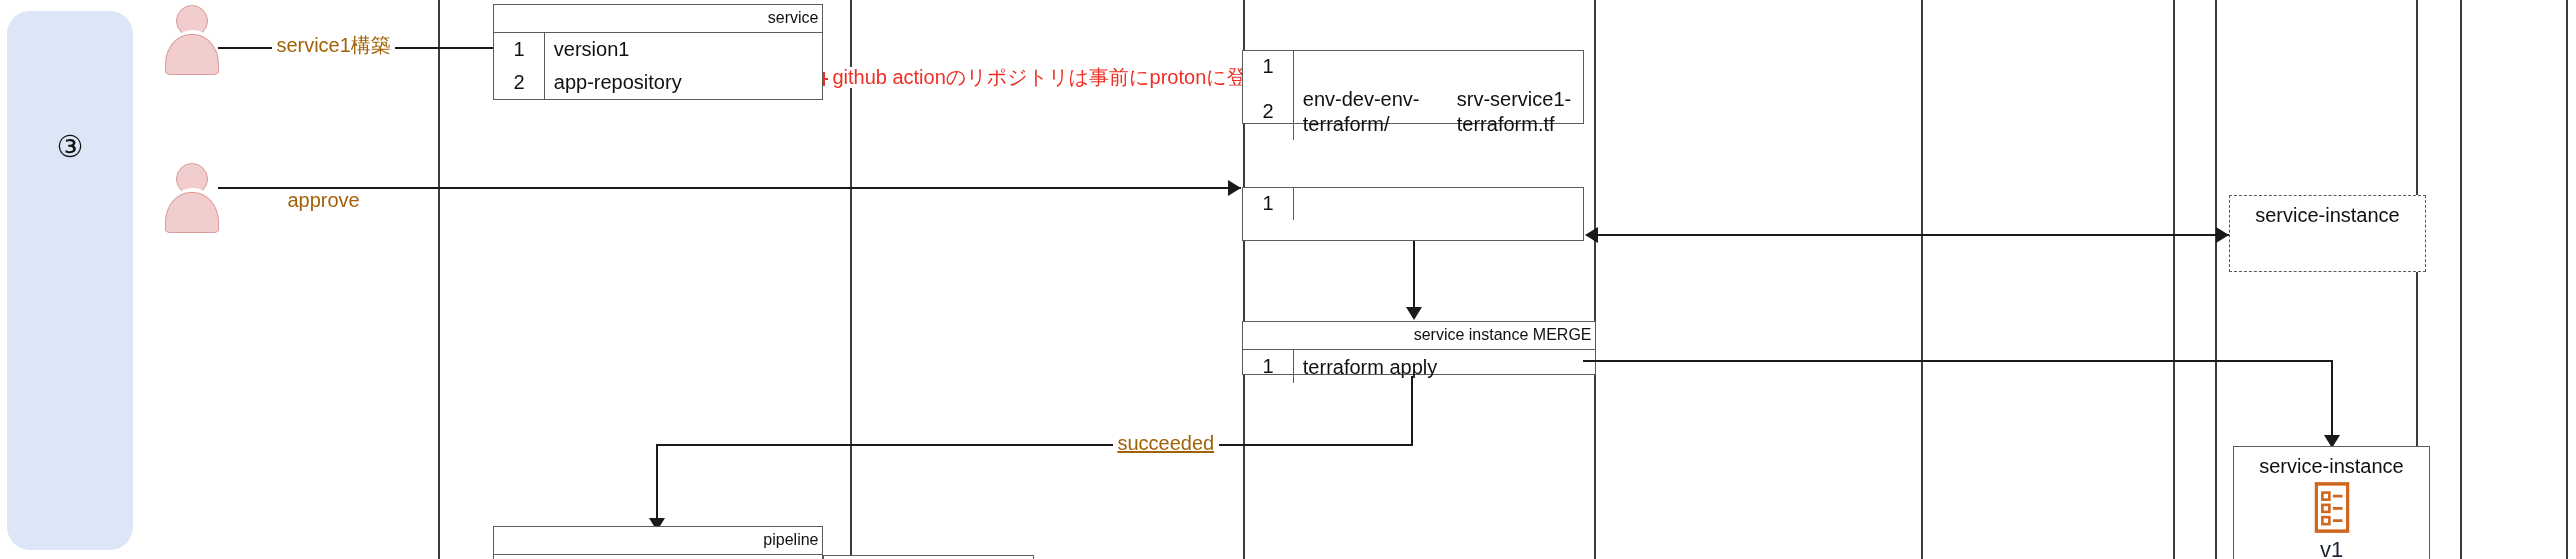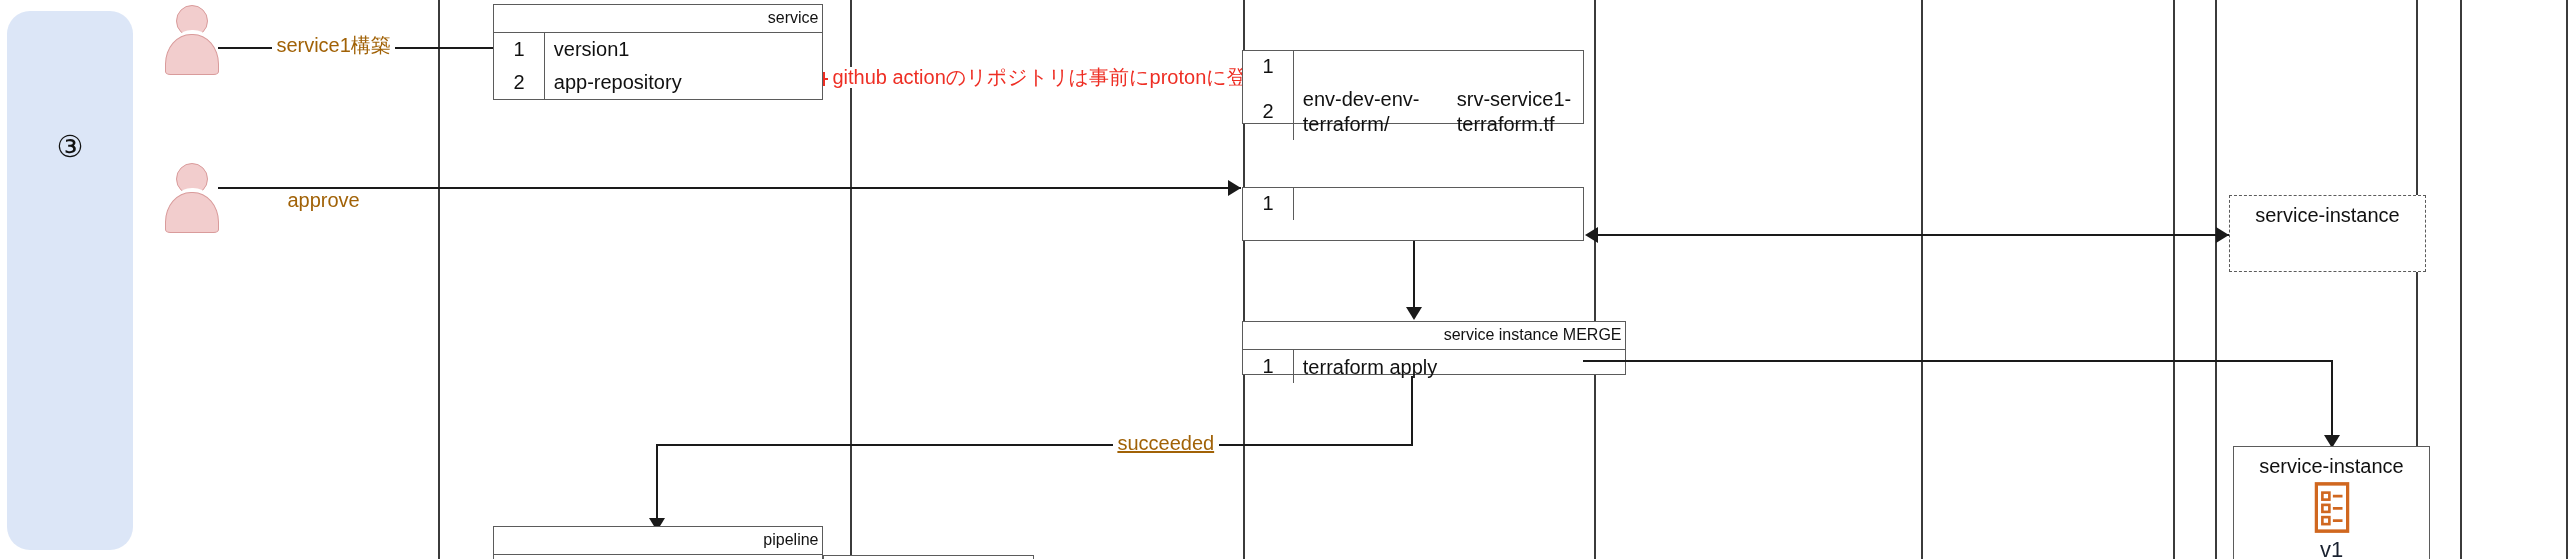--- a/index.html
+++ b/index.html
@@ -228,21 +228,21 @@
   <div class="arrow-l" style="left:1585px;top:227px;"></div>
   <div class="arrow-r" style="left:2216px;top:227px;"></div>
 
   <div class="node dashed" style="left:2229px;top:195px;width:197px;height:77px;">
     <div class="node-title">service-instance</div>
   </div>
 
   <div class="vconn" style="left:1413px;top:241px;height:70px;"></div>
   <div class="arrow-d" style="left:1406px;top:307px;"></div>
 
-  <div class="ent" style="left:1242px;top:321px;width:384px;height:54px;">
+  <div class="ent" style="left:1242px;top:321px;width:354px;height:54px;">
     <div class="ent-title">service instance MERGE</div>
     <div class="ent-rows">
       <div class="ent-row">
         <div class="ent-idx">1</div>
         <div class="ent-val">terraform apply</div>
       </div>
     </div>
   </div>
 
   <div class="hline" style="left:1583px;top:360px;width:750px;"></div>

